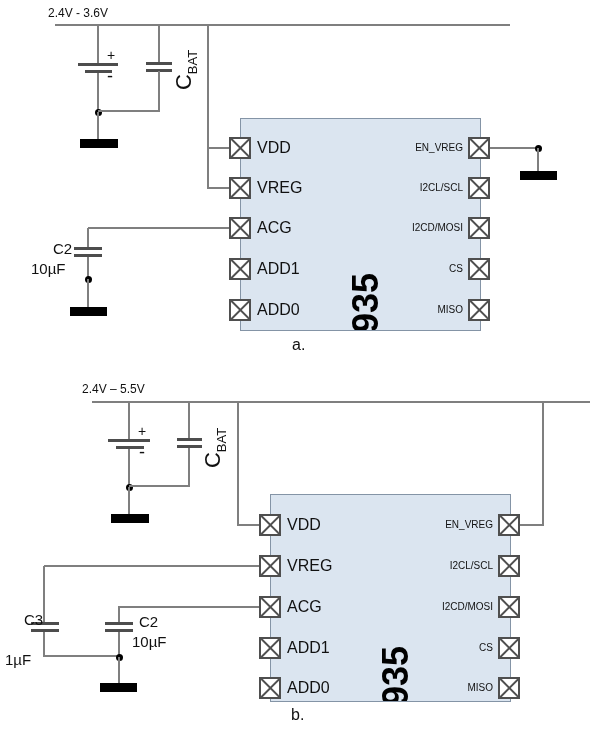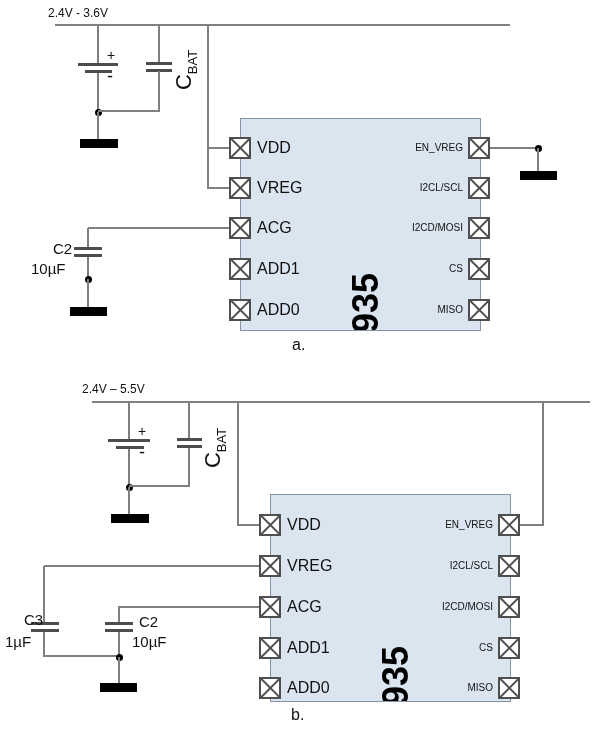--- a/index.html
+++ b/index.html
@@ -149,21 +149,21 @@
     <div class="v" style="left:237px;top:403px;height:122px"></div>
     <div class="h" style="left:237px;top:524px;width:23px"></div>
 
     <div class="h" style="left:44px;top:565px;width:216px"></div>
     <div class="v" style="left:43px;top:566px;height:57px"></div>
     <div class="plate" style="left:31px;top:622px;width:28px"></div>
     <div class="plate" style="left:31px;top:629px;width:28px"></div>
     <div class="v" style="left:43px;top:632px;height:25px"></div>
     <div class="h" style="left:43px;top:655px;width:77px"></div>
     <div class="lbl" style="left:24px;top:611px">C3</div>
-    <div class="lbl" style="left:5px;top:633px">1µF</div>
+    <div class="lbl" style="left:5px;top:651px">1µF</div>
 
     <div class="h" style="left:118px;top:606px;width:142px"></div>
     <div class="v" style="left:118px;top:607px;height:16px"></div>
     <div class="plate" style="left:105px;top:622px;width:28px"></div>
     <div class="plate" style="left:105px;top:629px;width:28px"></div>
     <div class="v" style="left:118px;top:632px;height:25px"></div>
     <div class="dot" style="left:116px;top:654px"></div>
     <div class="v" style="left:118px;top:657px;height:26px"></div>
     <div class="gnd" style="left:100px;top:683px;width:37px"></div>
     <div class="lbl" style="left:139px;top:613px">C2</div>

